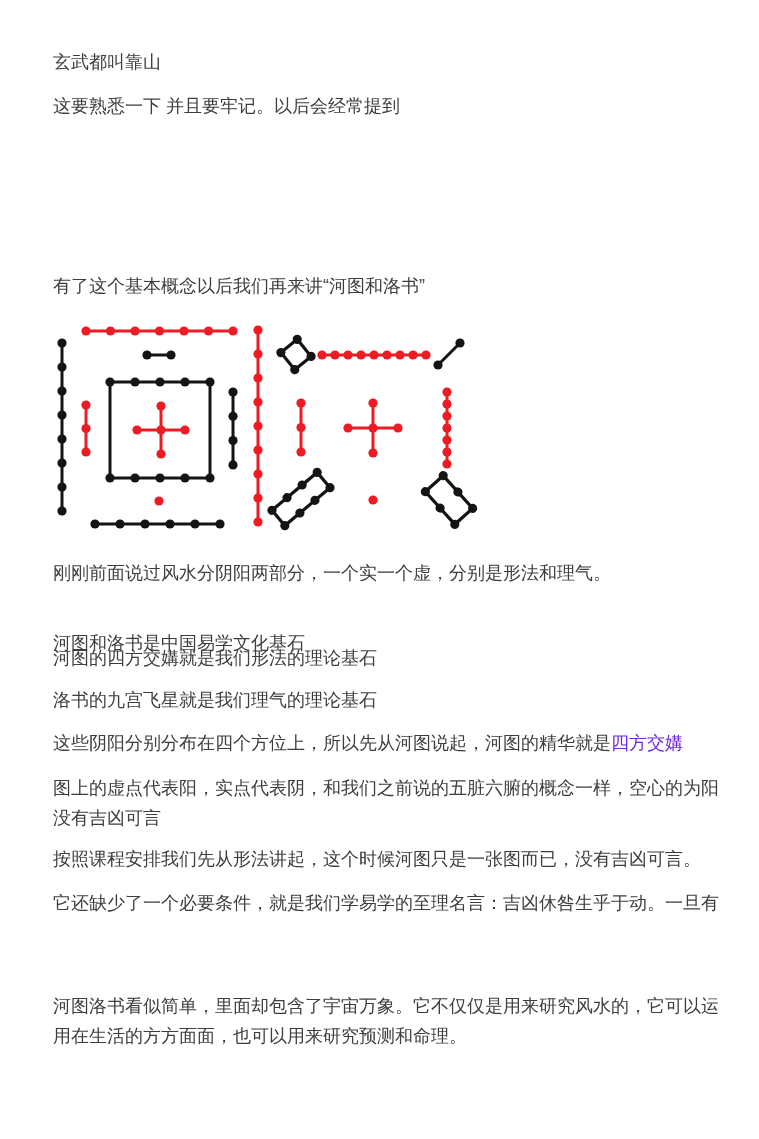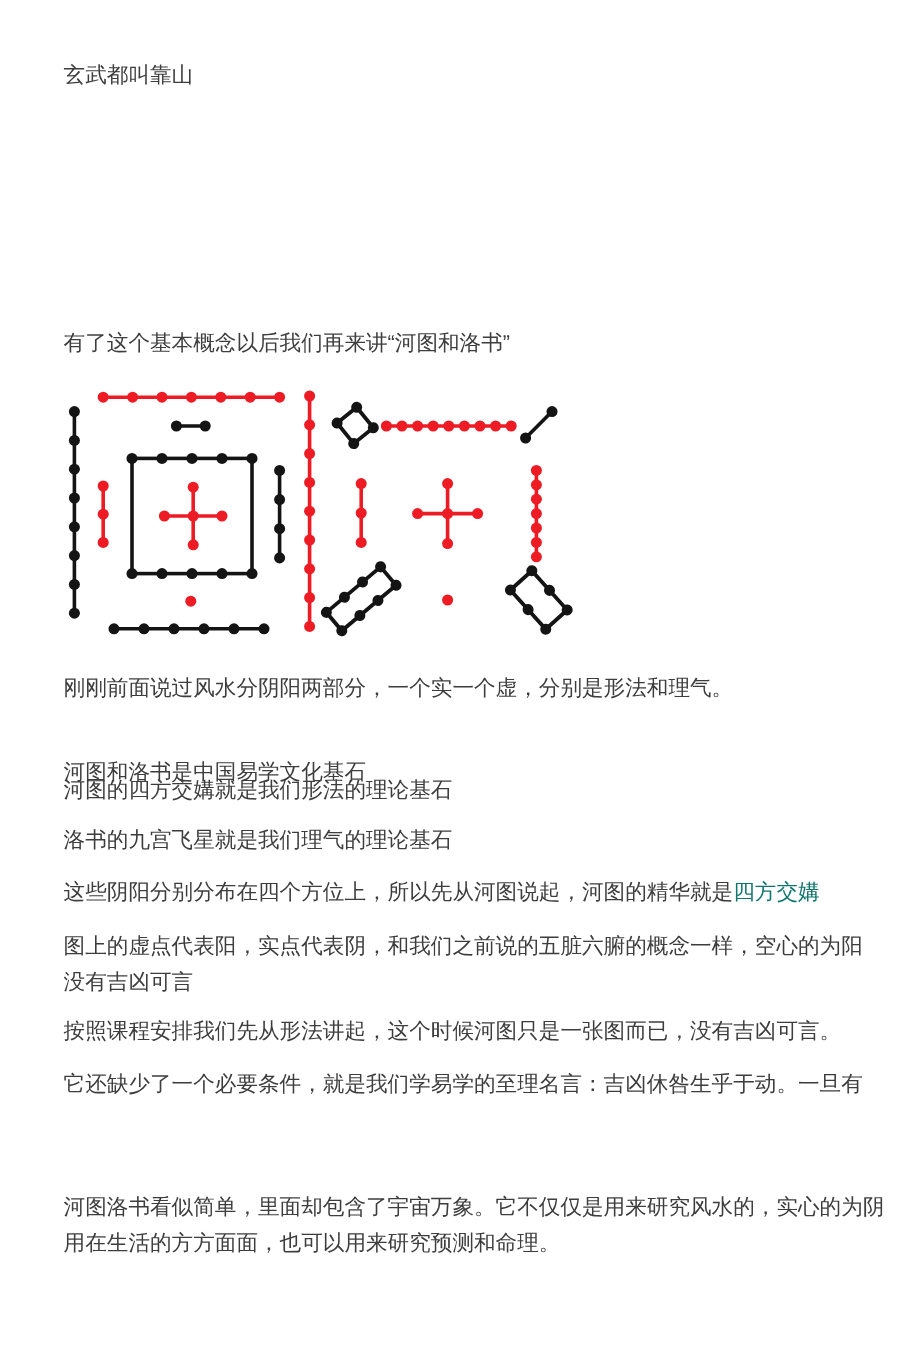--- a/index.html
+++ b/index.html
@@ -6,30 +6,33 @@
   .page{
     position:relative;width:759px;height:1107px;background:#ffffff;
     font-family:"Liberation Sans","DejaVu Sans",sans-serif;
     color:#3d3d3d;overflow:hidden;
   }
   .para{
     position:absolute;left:53px;margin:0;
     font-size:18px;line-height:30px;white-space:nowrap;
   }
   .ln{display:block;}
-  .red{color:#0f766e;}
+  .red{color:#6d28d9;}
   .diagram{position:absolute;left:40px;top:320px;}
 </style>
 </head>
 <body>
 
 <div class="page">
 
   <p class="para" style="top:47px">
       <span class="ln">玄武都叫靠山</span>
+    </p>
+  <p class="para" style="top:91px">
+      <span class="ln">这要熟悉一下 并且要牢记。以后会经常提到</span>
     </p>
   <p class="para" style="top:271px">
       <span class="ln">有了这个基本概念以后我们再来讲“河图和洛书”</span>
     </p>
 
   <svg class="diagram" id="diagram-svg" width="440" height="215" viewBox="0 0 440 215">
       <g>
         <g>
           <line x1="46" y1="11" x2="193" y2="11" stroke="#ed1c24" stroke-width="3" stroke-linecap="round"></line>
           <circle cx="46" cy="11" r="4.6" fill="#ed1c24"></circle>
@@ -213,17 +216,17 @@
       <span class="ln">图上的虚点代表阳，实点代表阴，和我们之前说的五脏六腑的概念一样，空心的为阳</span>
       <span class="ln">没有吉凶可言</span>
     </p>
   <p class="para" style="top:844px">
       <span class="ln">按照课程安排我们先从形法讲起，这个时候河图只是一张图而已，没有吉凶可言。</span>
     </p>
   <p class="para" style="top:888px">
       <span class="ln">它还缺少了一个必要条件，就是我们学易学的至理名言：吉凶休咎生乎于动。一旦有</span>
     </p>
   <p class="para" style="top:991px">
-      <span class="ln">河图洛书看似简单，里面却包含了宇宙万象。它不仅仅是用来研究风水的，实心的为阴</span>
+      <span class="ln">河图洛书看似简单，里面却包含了宇宙万象。它不仅仅是用来研究风水的，它可以运</span>
       <span class="ln">用在生活的方方面面，也可以用来研究预测和命理。</span>
     </p>
 
 </div>
 
 </body></html>

